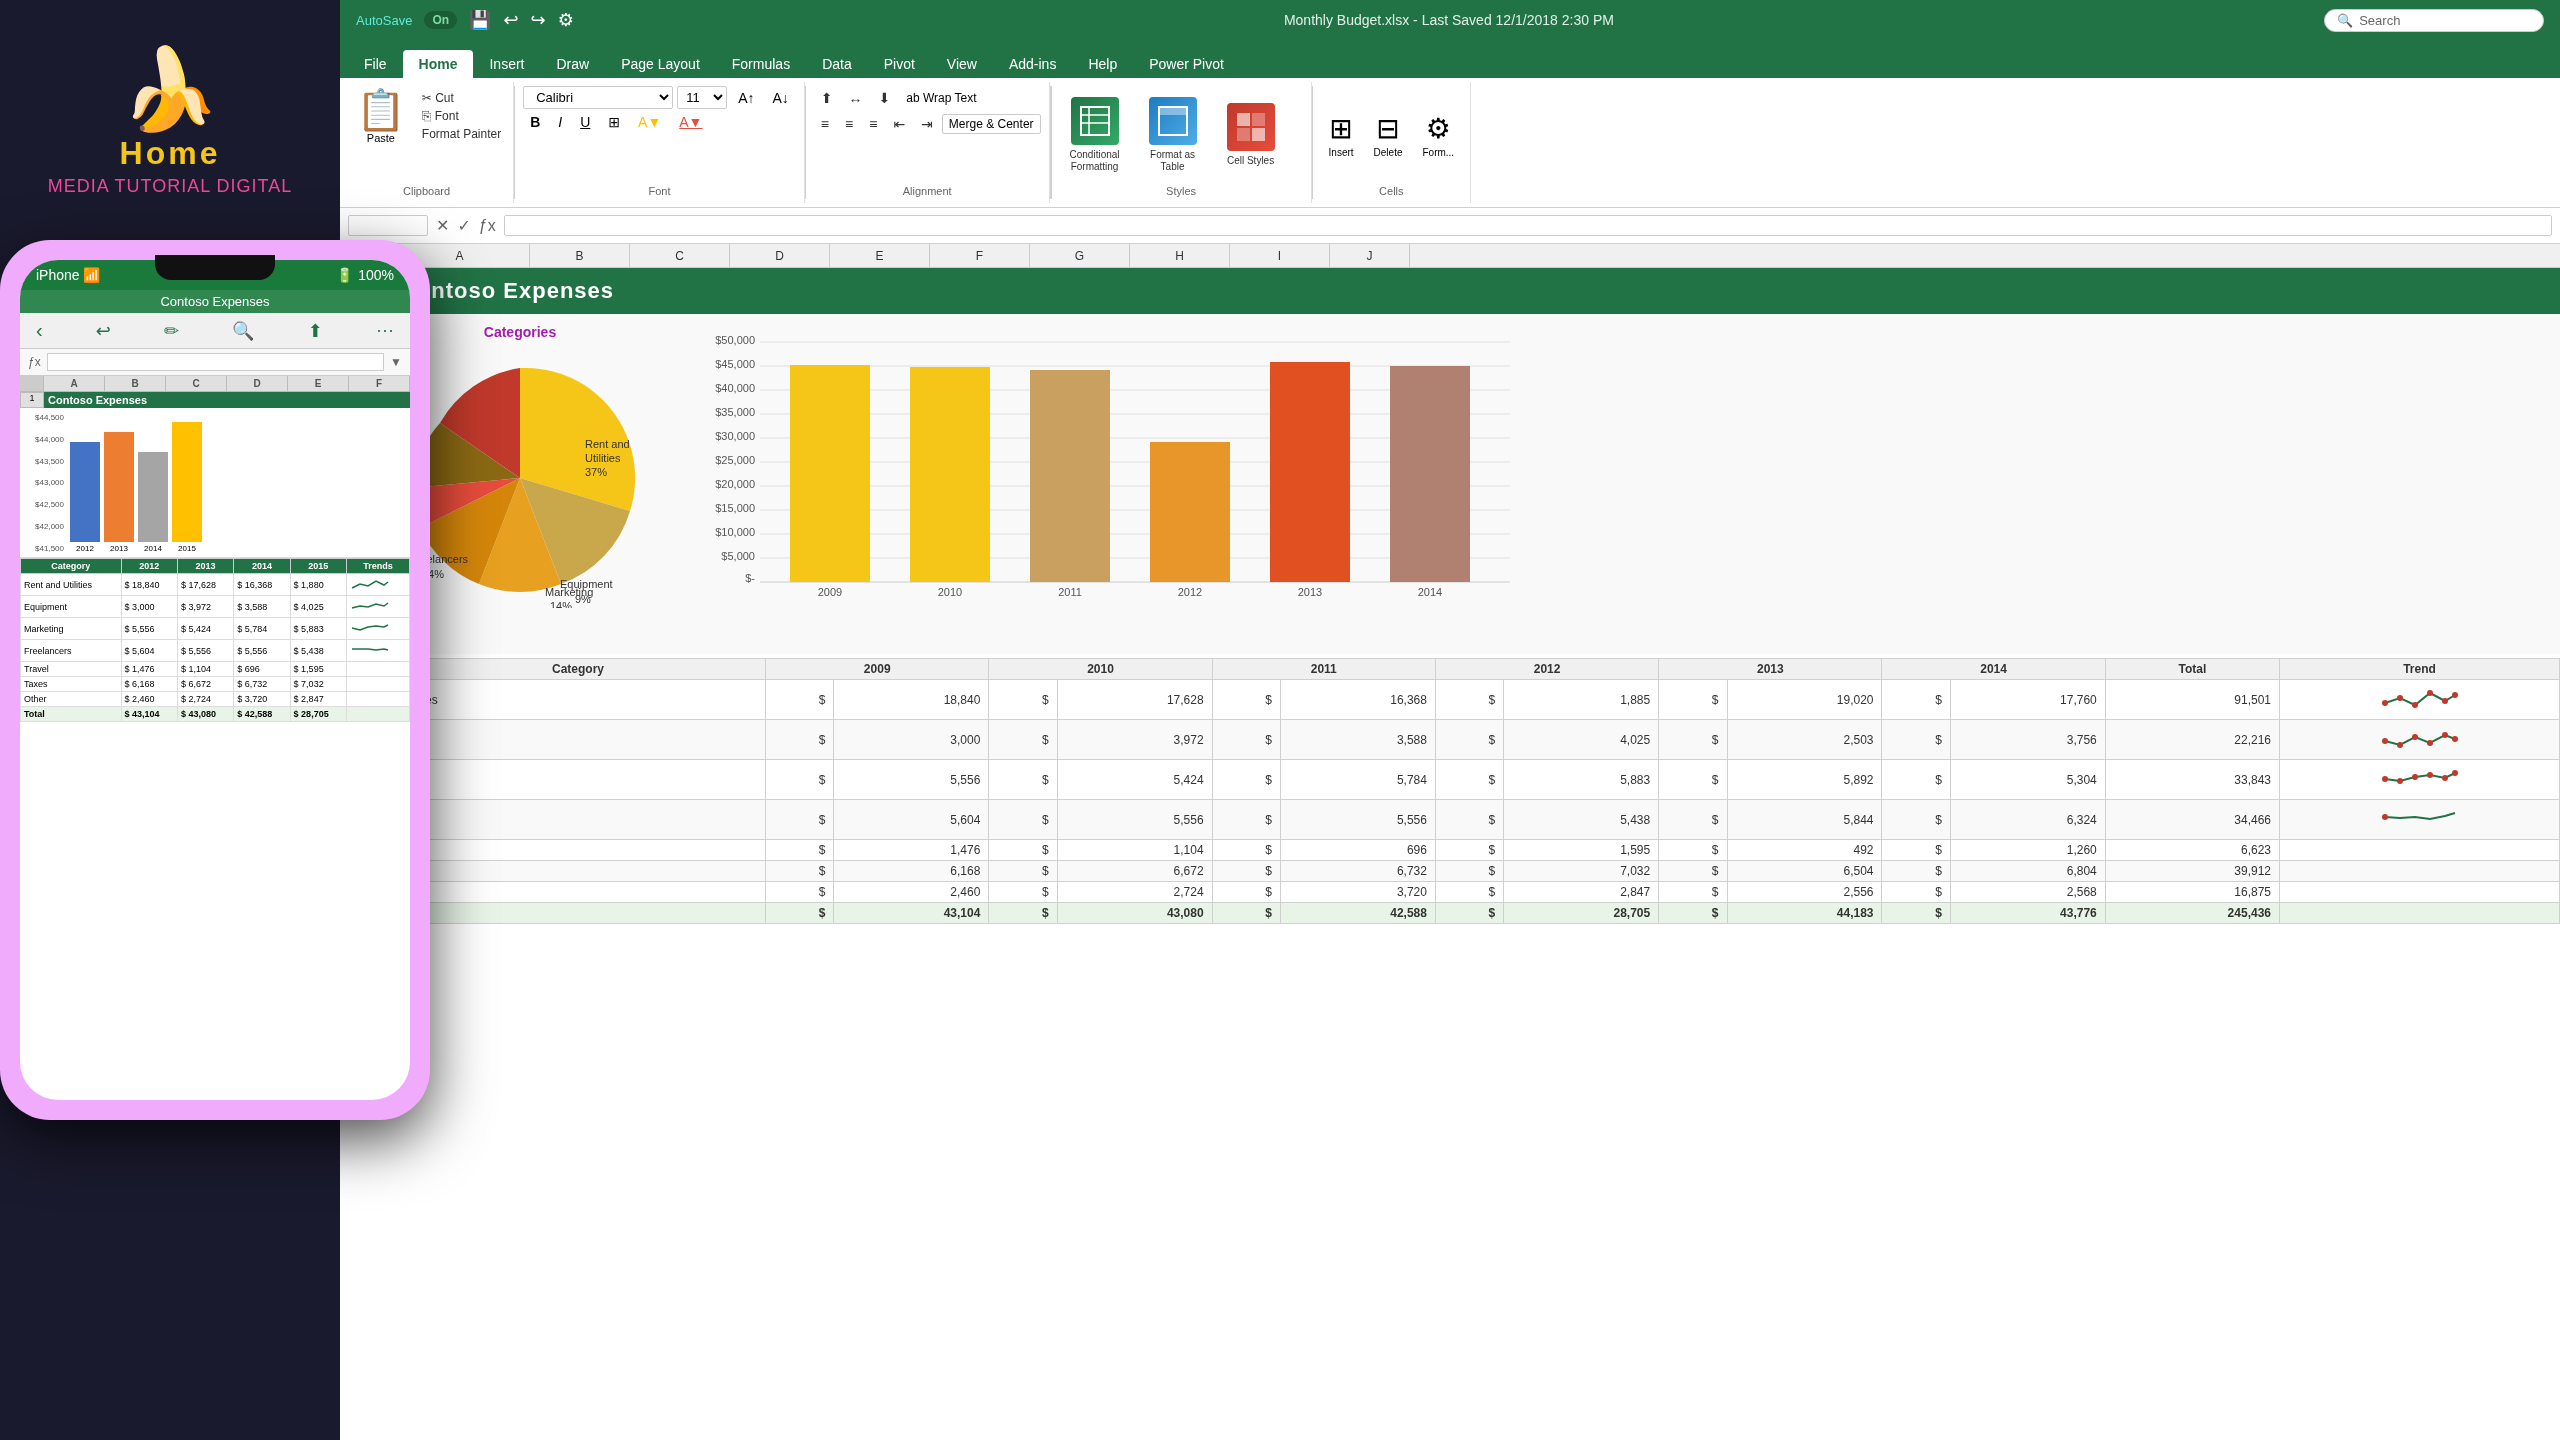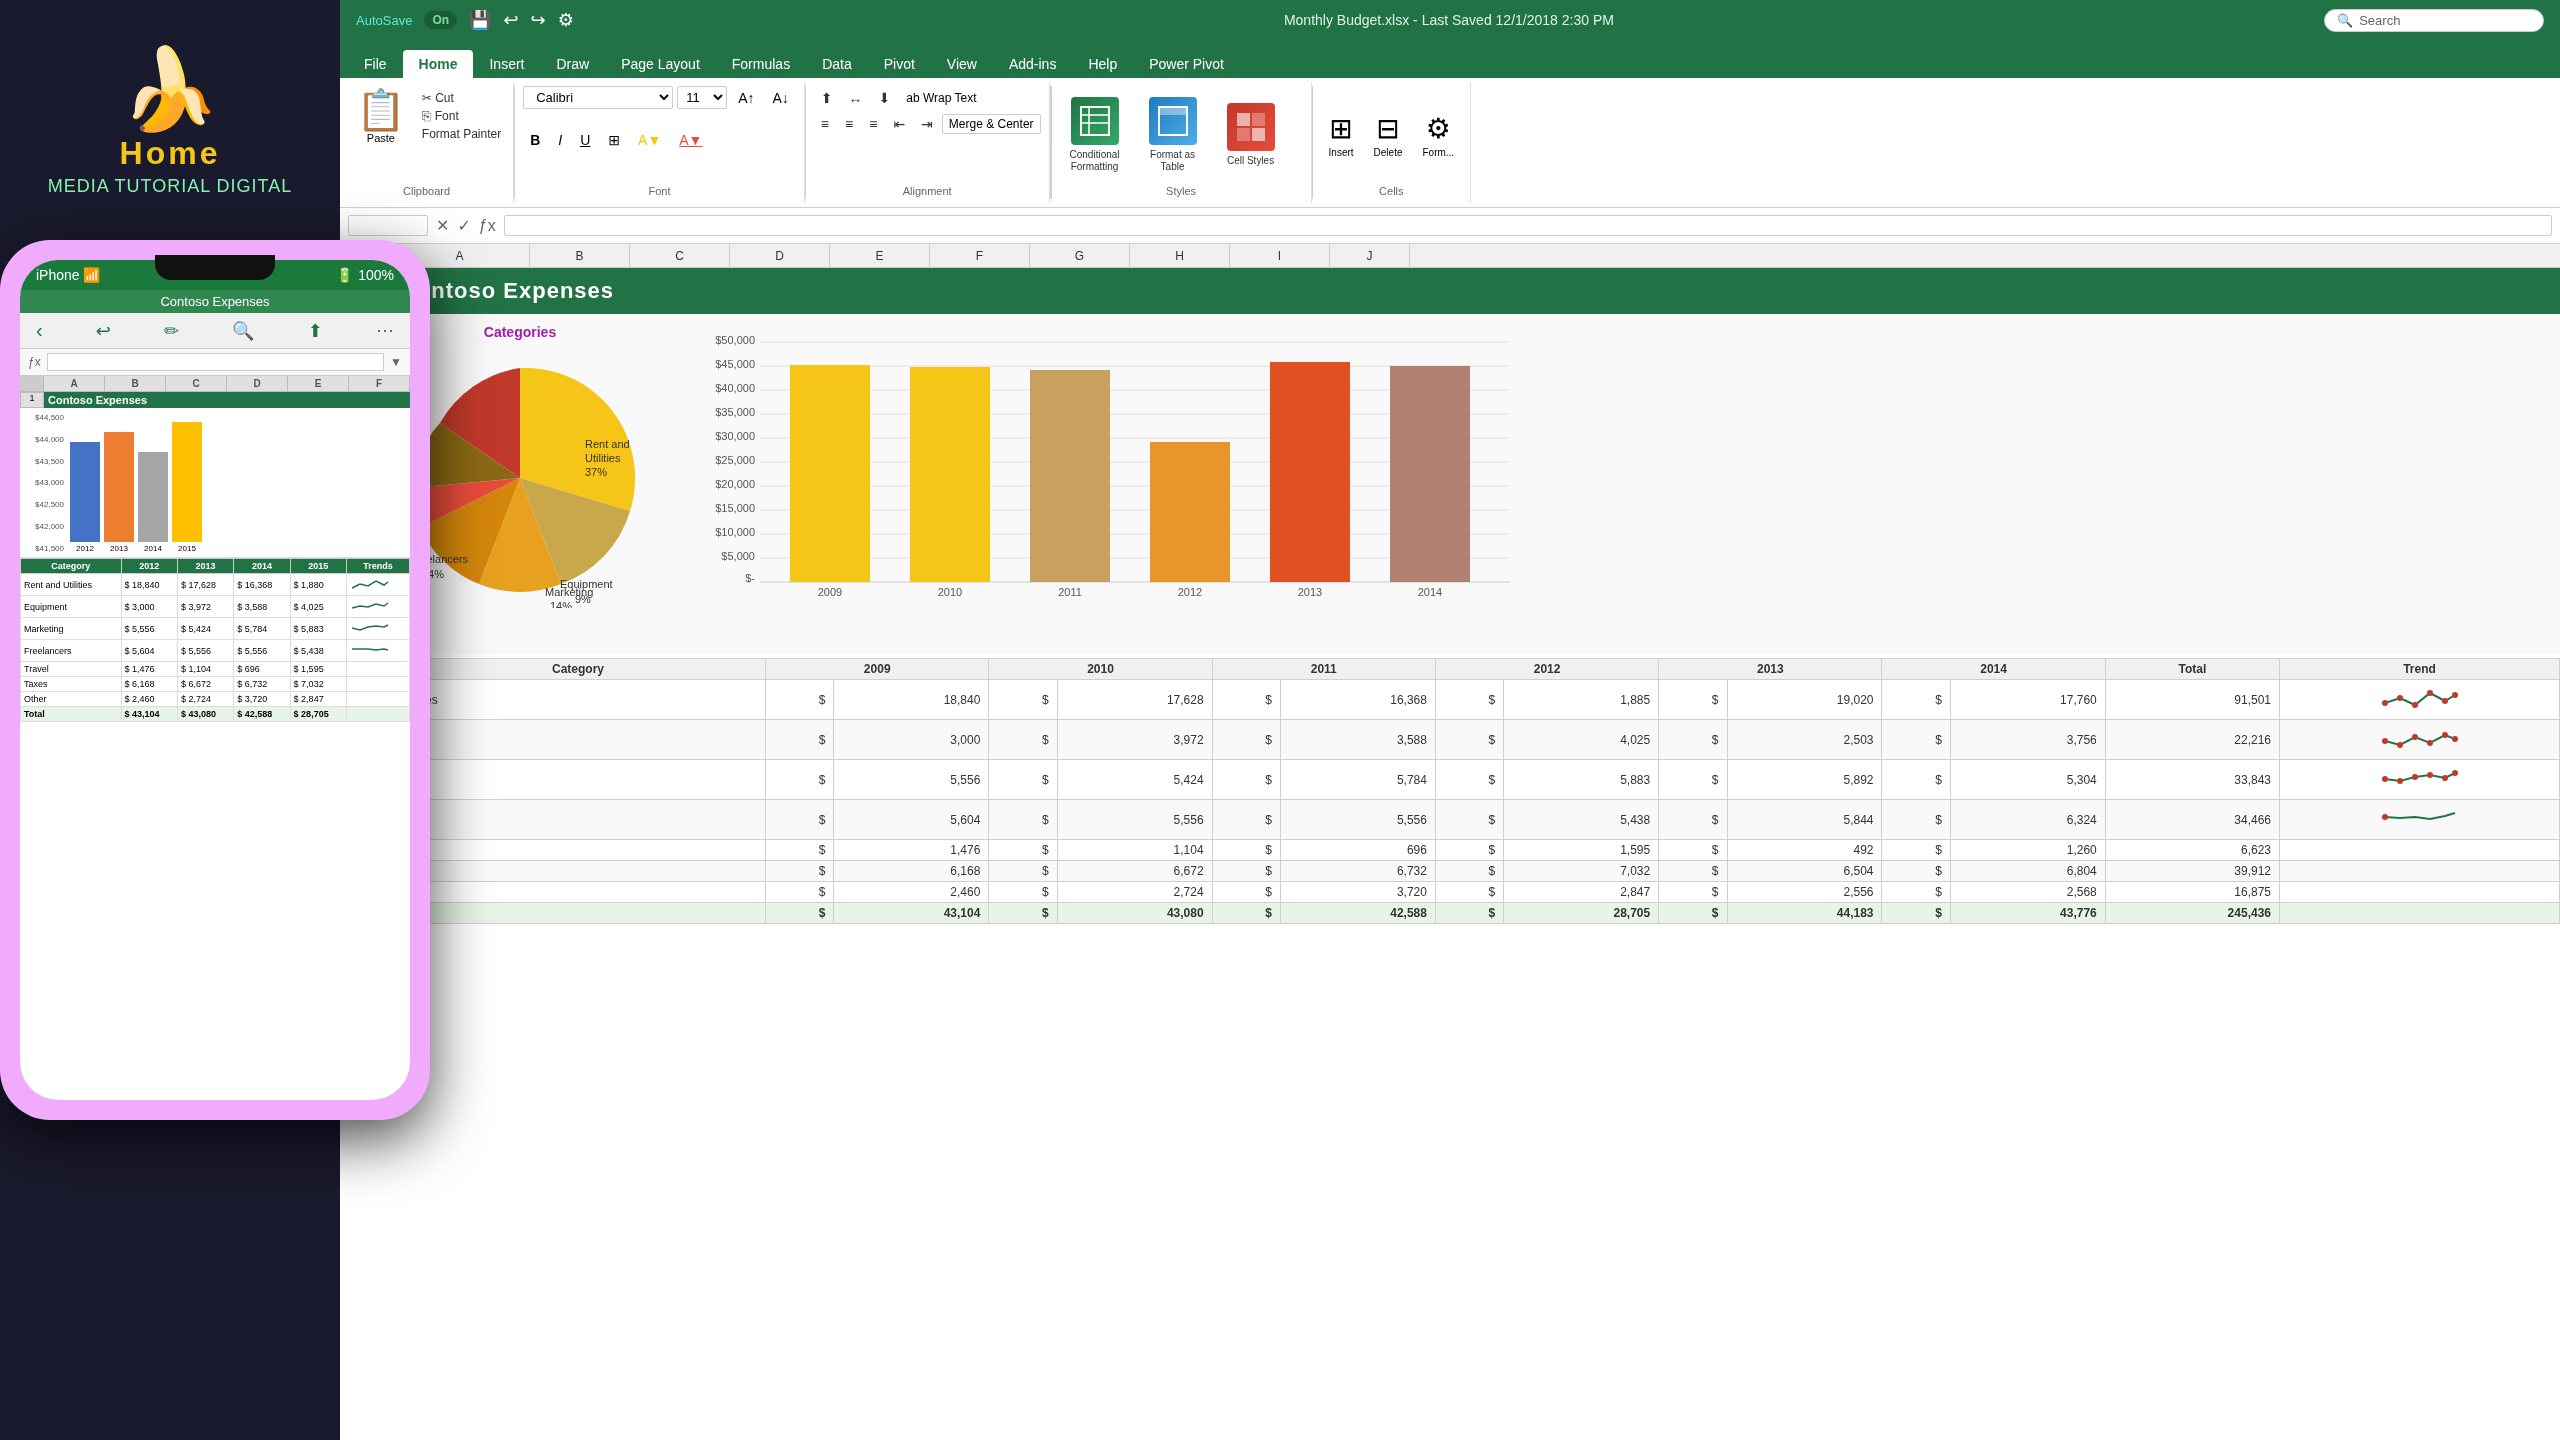--- a/index.html
+++ b/index.html
@@ -24,21 +24,21 @@
       line-height: 1;
     }
     .logo-text {
       color: #f5c518;
       font-size: 36px;
       font-weight: bold;
       letter-spacing: 2px;
       margin-top: 5px;
     }
     .logo-subtext {
-      color: #86efac;
+      color: #ec4899;
       font-size: 18px;
       letter-spacing: 1px;
       margin-top: 4px;
     }
 
     
     .excel-window {
       position: absolute;
       top: 0; left: 340px;
       width: 2220px; height: 1440px;
@@ -122,21 +122,21 @@
     .paste-label { font-size: 11px; margin-top: 2px; }
     .clipboard-actions {
       display: flex; flex-direction: column; gap: 2px; margin-top: 4px;
     }
     .clipboard-action {
       font-size: 12px; color: #333; cursor: pointer; white-space: nowrap;
       padding: 1px 4px; border-radius: 2px;
     }
 
     
-    .font-group .ribbon-group-content { flex-direction: column; gap: 20px; }
+    .font-group .ribbon-group-content { flex-direction: column; gap: 2px; }
     .font-row { display: flex; align-items: center; gap: 4px; }
     .font-selector {
       border: 1px solid #ccc; background: #fff; padding: 2px 8px;
       font-size: 13px; width: 150px; border-radius: 2px;
     }
     .font-size-selector {
       border: 1px solid #ccc; background: #fff; padding: 2px 4px;
       font-size: 13px; width: 50px; border-radius: 2px;
     }
     .font-btn {

